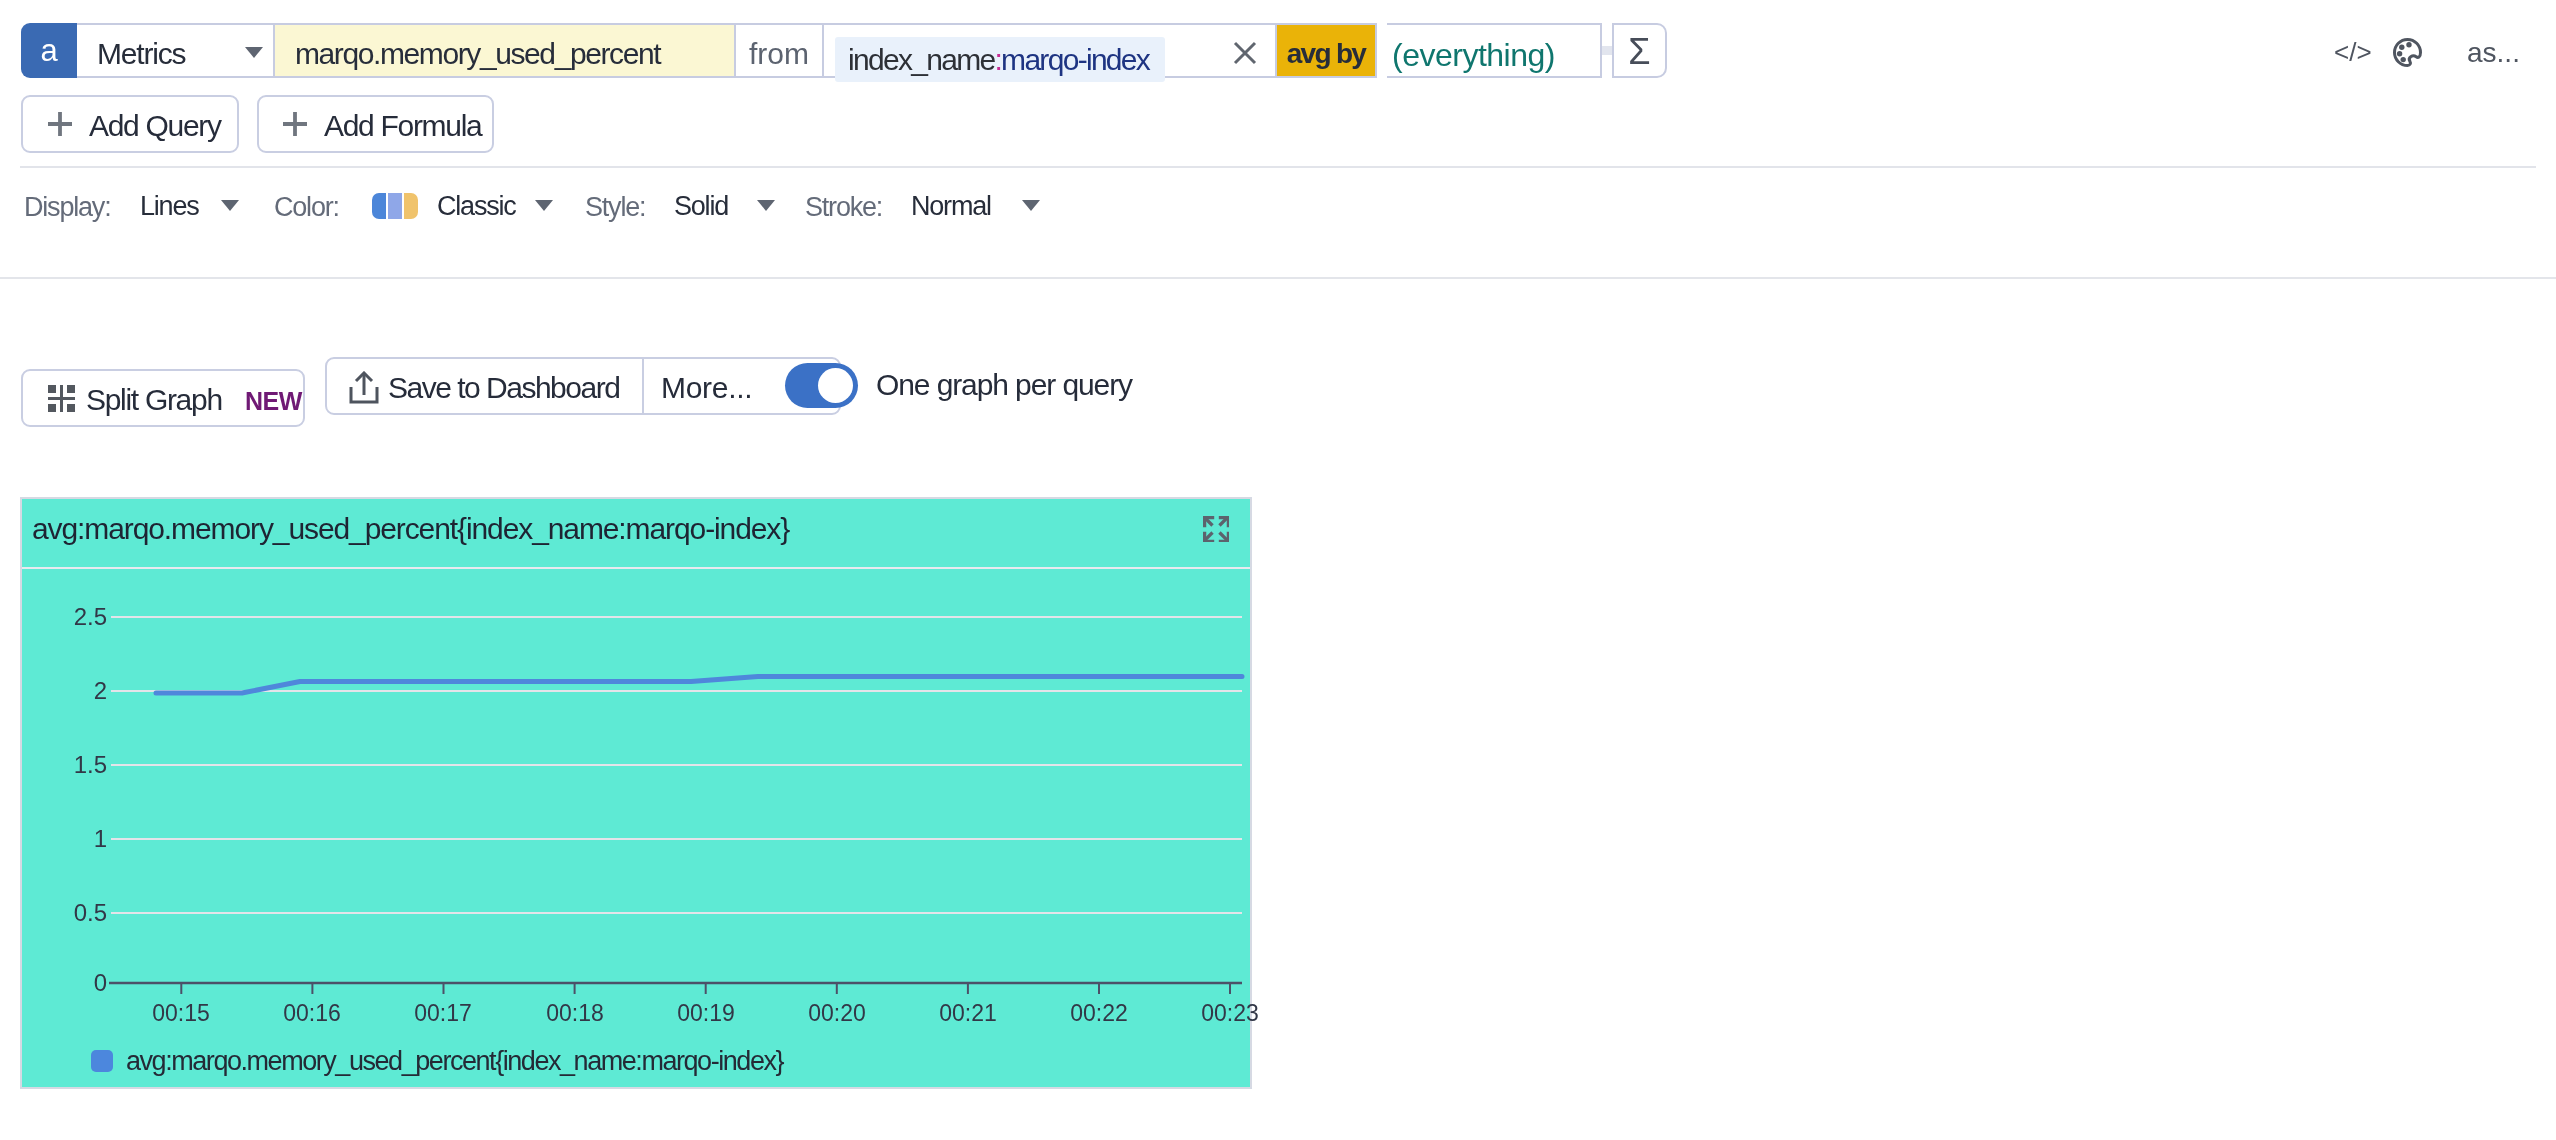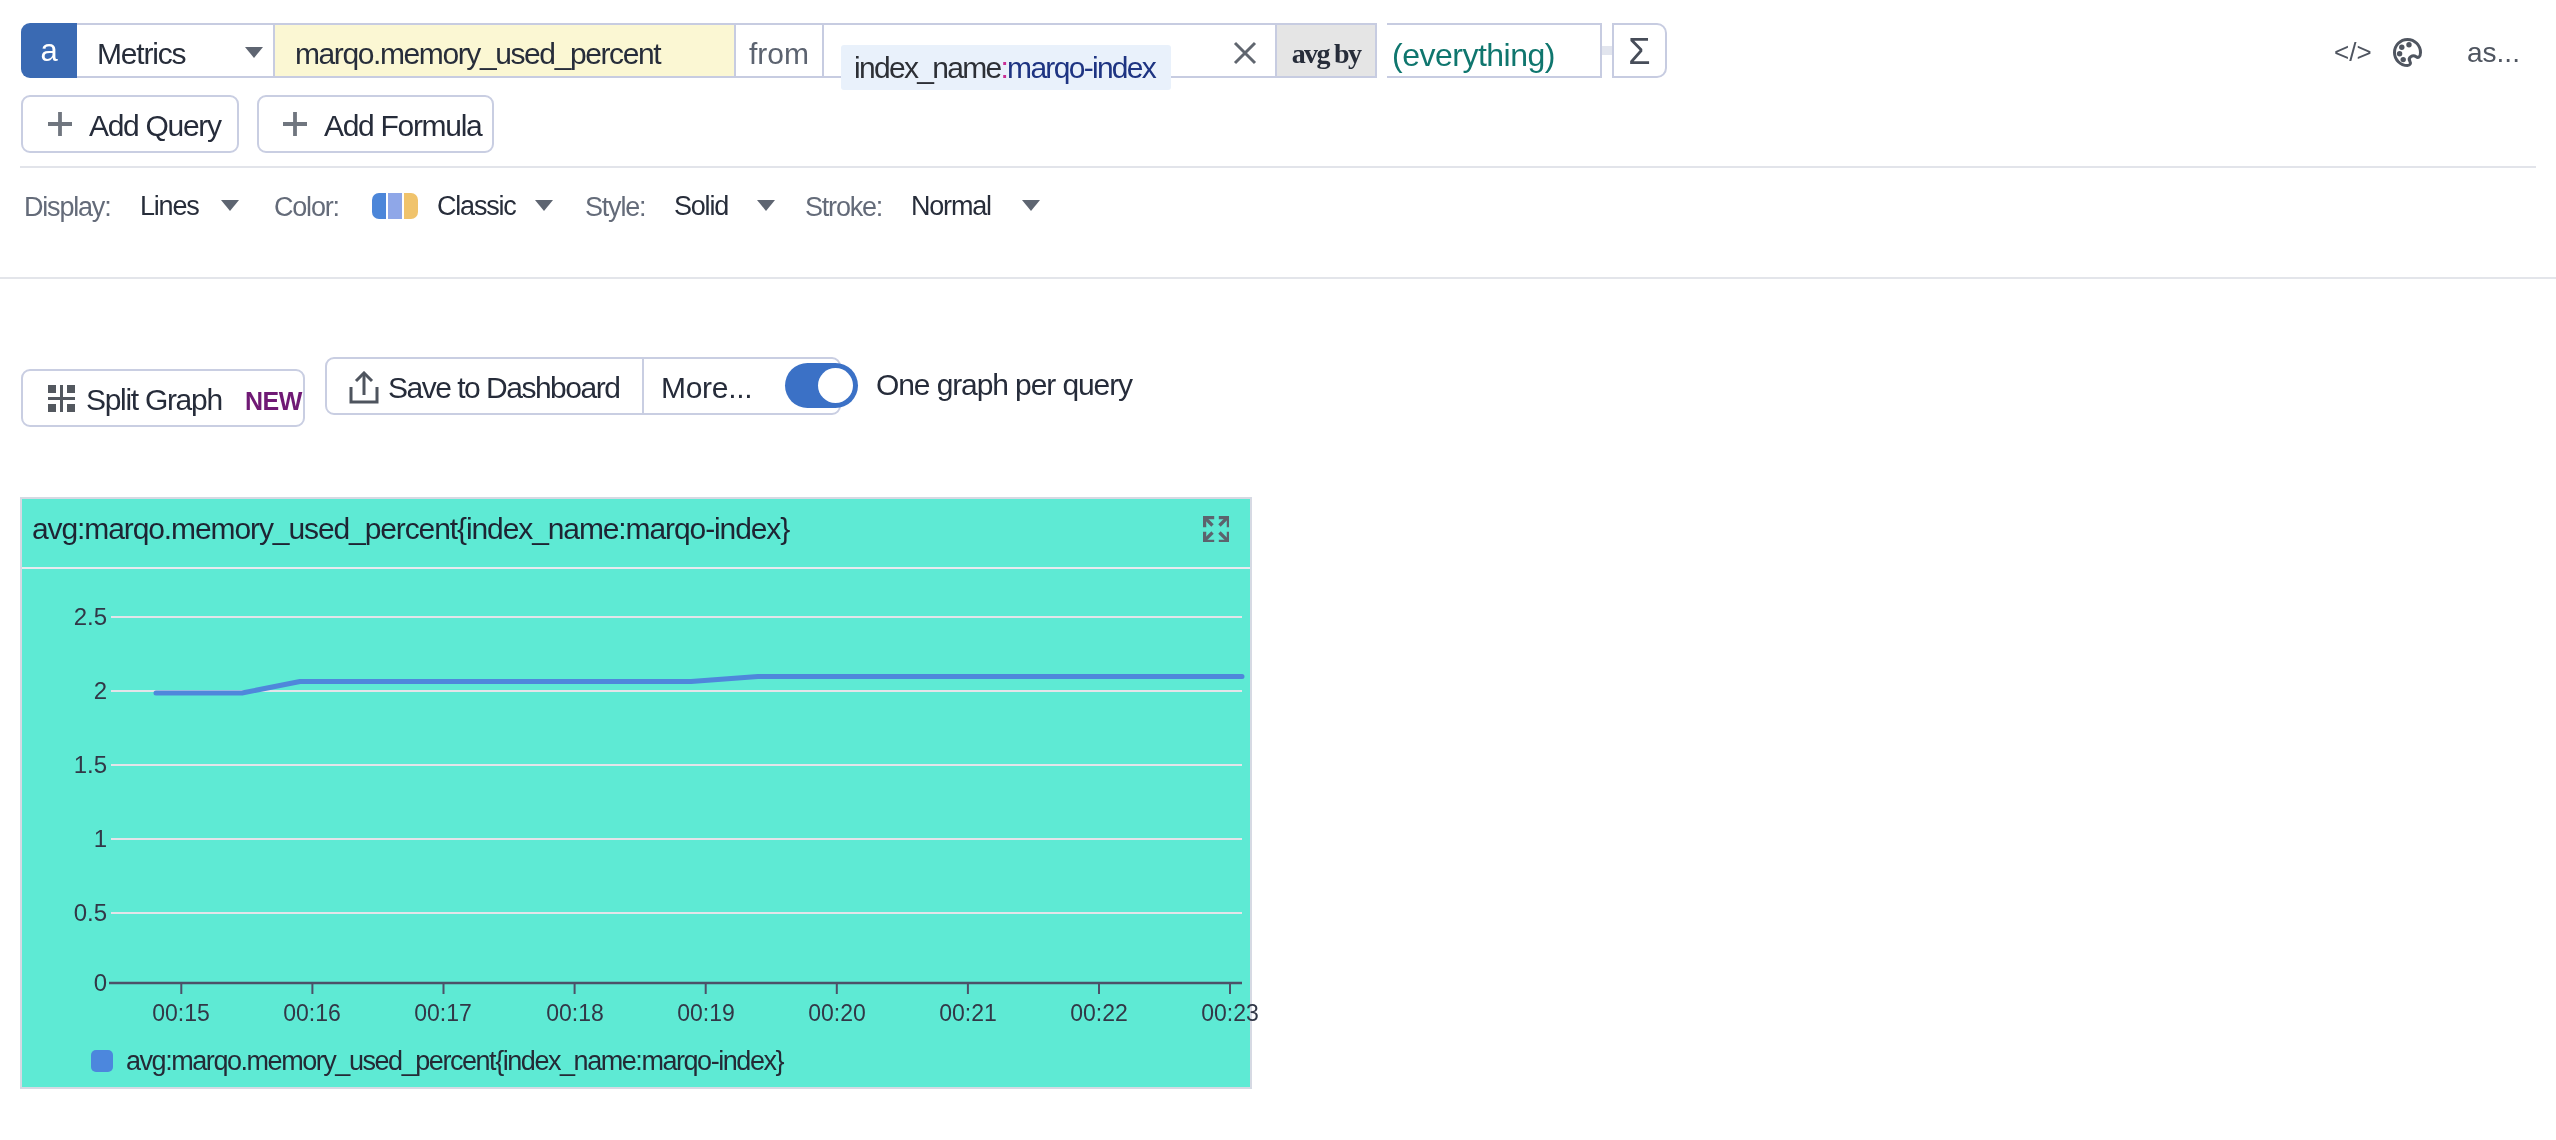--- a/index.html
+++ b/index.html
@@ -25,27 +25,27 @@
 
 <div class="seg" style="left:275px;width:461px;background:#fbf7d3;">
   <span style="position:absolute;left:20px;top:12px;font-size:30px;letter-spacing:-1.4px;color:#272d3a;">marqo.memory_used_percent</span>
 </div>
 
 <div class="seg" style="left:736px;width:88px;">
   <span style="position:absolute;left:0;width:100%;text-align:center;top:12px;font-size:30px;color:#5c6370;">from</span>
 </div>
 
 <div class="seg" style="left:824px;width:453px;">
-  <div style="position:absolute;left:11px;top:20px;width:330px;height:45px;background:#e9f1fb;border-radius:3px;font-size:30px;letter-spacing:-1.7px;line-height:45px;color:#2d3036;white-space:nowrap;margin-left:6px;"><span style="margin-left:13px;">index_name</span><span style="color:#c82d94;">:</span><span style="color:#1e3482;">marqo-index</span></div>
+  <div style="position:absolute;left:11px;top:12px;width:330px;height:45px;background:#e9f1fb;border-radius:3px;font-size:30px;letter-spacing:-1.7px;line-height:45px;color:#2d3036;white-space:nowrap;"><span style="margin-left:13px;">index_name</span><span style="color:#c82d94;">:</span><span style="color:#1e3482;">marqo-index</span></div>
   <svg style="position:absolute;left:408px;top:15px;" width="26" height="26" viewBox="0 0 26 26">
       <path d="M3 3 L23 23 M23 3 L3 23" stroke="#60666f" stroke-width="3" fill="none"></path>
     </svg>
 </div>
 
-<div class="seg" style="left:1277px;width:100px;background:#e5e5e5;font-family:Liberation Serif, serif;">
+<div class="seg" style="left:1277px;width:100px;background:#eab308;">
   <span style="position:absolute;left:0;width:100%;text-align:center;top:13px;font-size:28px;letter-spacing:-1.7px;font-weight:bold;color:#272d3a;">avg by</span>
 </div>
 
 <div class="seg" style="left:1387px;width:215px;">
   <span style="position:absolute;left:5px;top:12px;font-size:32px;letter-spacing:-0.5px;color:#0f766e;">(everything)</span>
 </div>
 
 <div class="abs" style="left:1602px;top:46px;width:10px;height:9px;background:#e2e5ee;"></div>
 
 <div class="abs" style="left:1612px;top:23px;width:55px;height:55px;box-sizing:border-box;border:2px solid #c7cce1;border-radius:0 10px 10px 0;background:#fff;">

